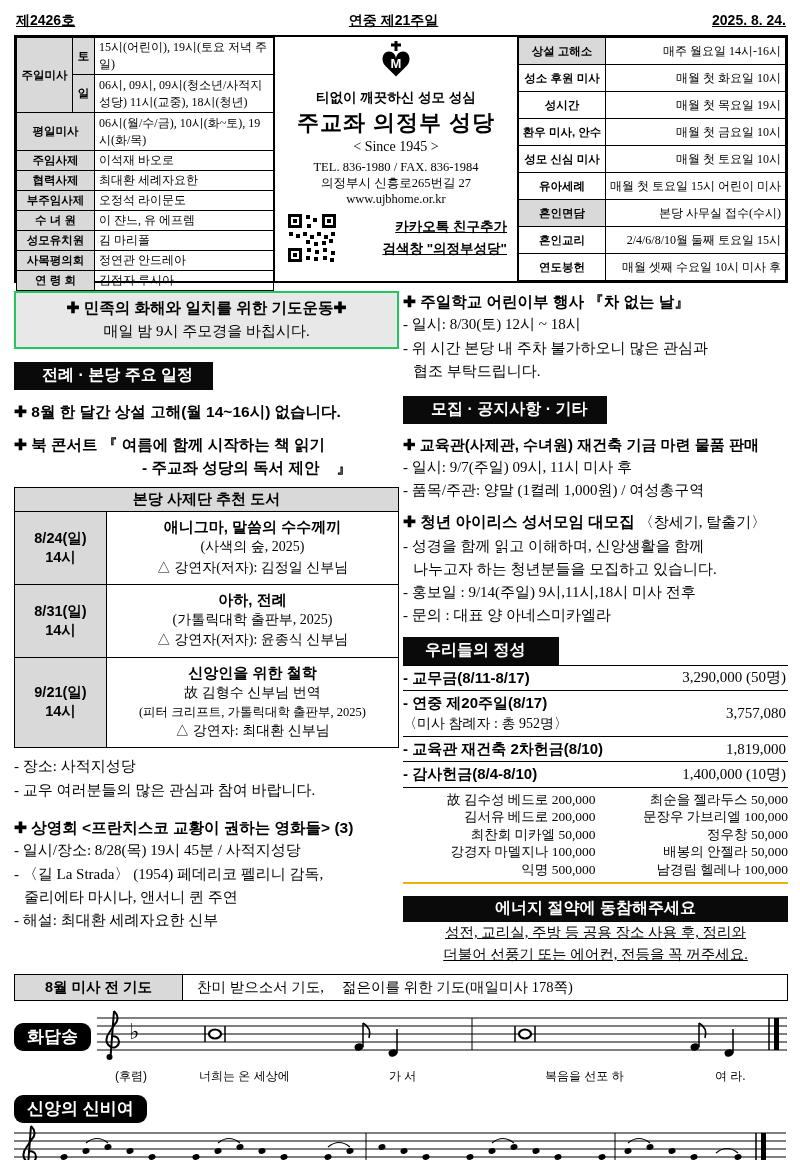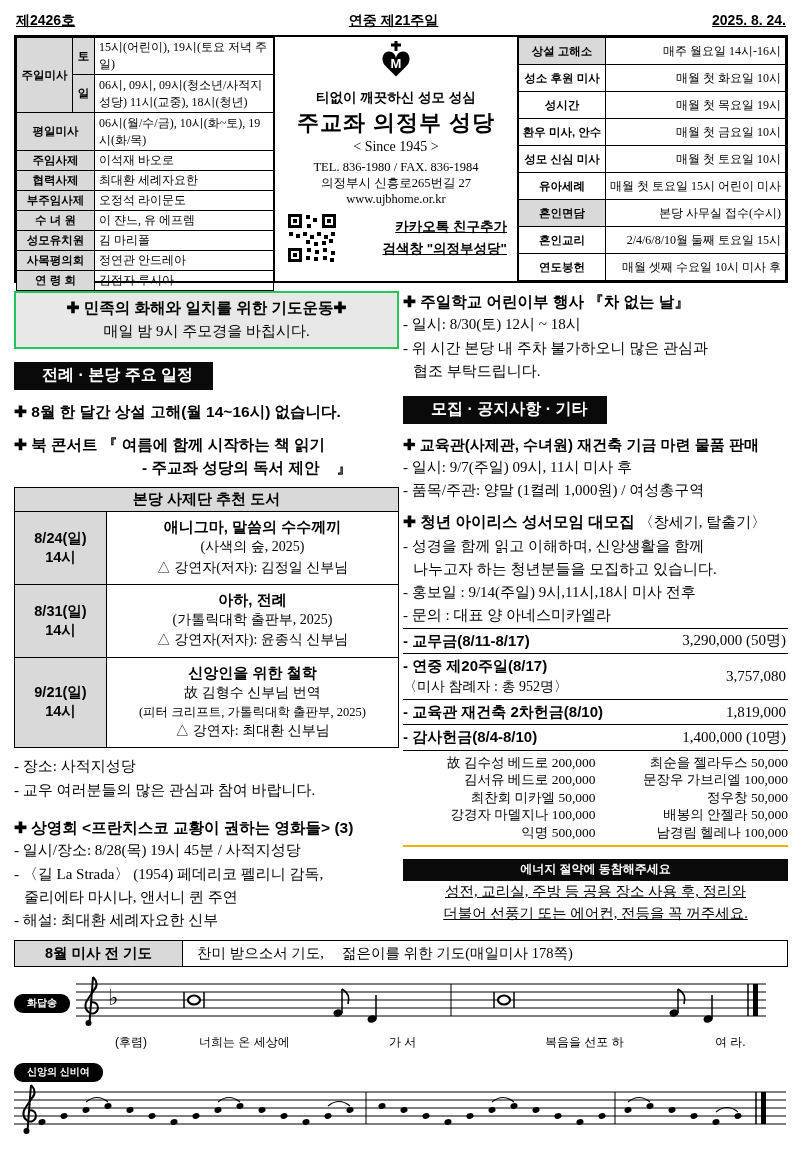--- a/index.html
+++ b/index.html
@@ -67,29 +67,29 @@
   
   .off-wrap { border-top:1.5px solid #000; margin-top:0; }
   .off-row { display:flex; justify-content:space-between; align-items:center; border-bottom:1.5px solid #000; padding:2px 2px 2px 0; }
   .off-label { font-family:"Liberation Sans", sans-serif; font-weight:bold; font-size:15px; line-height:1.35; }
   .off-sub { font-family:"Liberation Serif", serif; font-weight:normal; font-size:14px; }
   .off-amt { font-size:15px; white-space:nowrap; }
   .donors { display:flex; border-bottom:2px solid #eab308; padding:3px 0 4px; }
   .donors > div { width:50%; text-align:right; font-size:13.5px; line-height:1.3; }
   .donors > div + div { padding-left:6px; }
 
-  .energy-bar { background:#0a0a0a; color:#fff; text-align:center; font-family:"Liberation Sans", sans-serif; font-weight:bold; font-size:12px; padding:2px 0 3px; margin-top:12px; }
+  .energy-bar { background:#0a0a0a; color:#fff; text-align:center; font-family:"Liberation Sans", sans-serif; font-weight:bold; font-size:16px; padding:2px 0 3px; margin-top:12px; }
   .energy-line { text-align:center; font-size:14.5px; line-height:1.5; text-decoration:underline; }
 
   
   .premass { display:flex; border:1.5px solid #000; margin-top:8px; height:27px; }
   .premass .lab { width:168px; background:#d9d9d9; border-right:1.5px solid #000; text-align:center; font-family:"Liberation Sans", sans-serif; font-weight:bold; font-size:14.5px; line-height:24px; }
   .premass .txt { flex:1; font-size:14.5px; line-height:24px; padding-left:14px; }
 
-  .hymn-label { display:inline-block; background:#000; color:#fff; font-family:"Liberation Sans", sans-serif; font-weight:bold; font-size:10px; padding:2px 13px 3px; border-radius:9px; }
+  .hymn-label { display:inline-block; background:#000; color:#fff; font-family:"Liberation Sans", sans-serif; font-weight:bold; font-size:17px; padding:2px 13px 3px; border-radius:9px; }
   .resp-row { display:flex; align-items:center; margin-top:7px; }
   .resp-row .hymn-label { margin-right:6px; }
   .lyr1 { position:relative; height:24px; margin-top:2px; }
   .lyr1 span { position:absolute; font-family:"Liberation Sans", sans-serif; font-weight:normal; font-size:12px; white-space:nowrap;margin-left:13px; }
   .mystery-row { margin-top:3px; }
 </style>
 </head>
 <body>
 
 <div class="page">
@@ -323,20 +323,21 @@
 
       <div style="margin-top:9px;">
         <span class="item-title">✚ 청년 아이리스 성서모임 대모집</span>
         <span class="body-line">〈창세기, 탈출기〉</span>
       </div>
       <div class="body-line">- 성경을 함께 읽고 이해하며, 신앙생활을 함께</div>
       <div class="body-line indent">나누고자 하는 청년분들을 모집하고 있습니다.</div>
       <div class="body-line">- 홍보일 : 9/14(주일) 9시,11시,18시 미사 전후</div>
       <div class="body-line">- 문의 : 대표 양 아네스미카엘라</div>
 
+      <div class="bar-wrap" style="margin-top:9px;"><div class="blackbar" style="padding-left:22px; padding-right:34px;">우리들의 정성</div></div>
 
       <div class="off-wrap">
         <div class="off-row">
           <span class="off-label">- 교무금(8/11-8/17)</span>
           <span class="off-amt">3,290,000 (50명)</span>
         </div>
         <div class="off-row">
           <span class="off-label"><span>- 연중 제20주일(8/17)</span><br><span class="off-sub">〈미사 참례자 : 총 952명〉</span></span>
           <span class="off-amt">3,757,080</span>
         </div>

